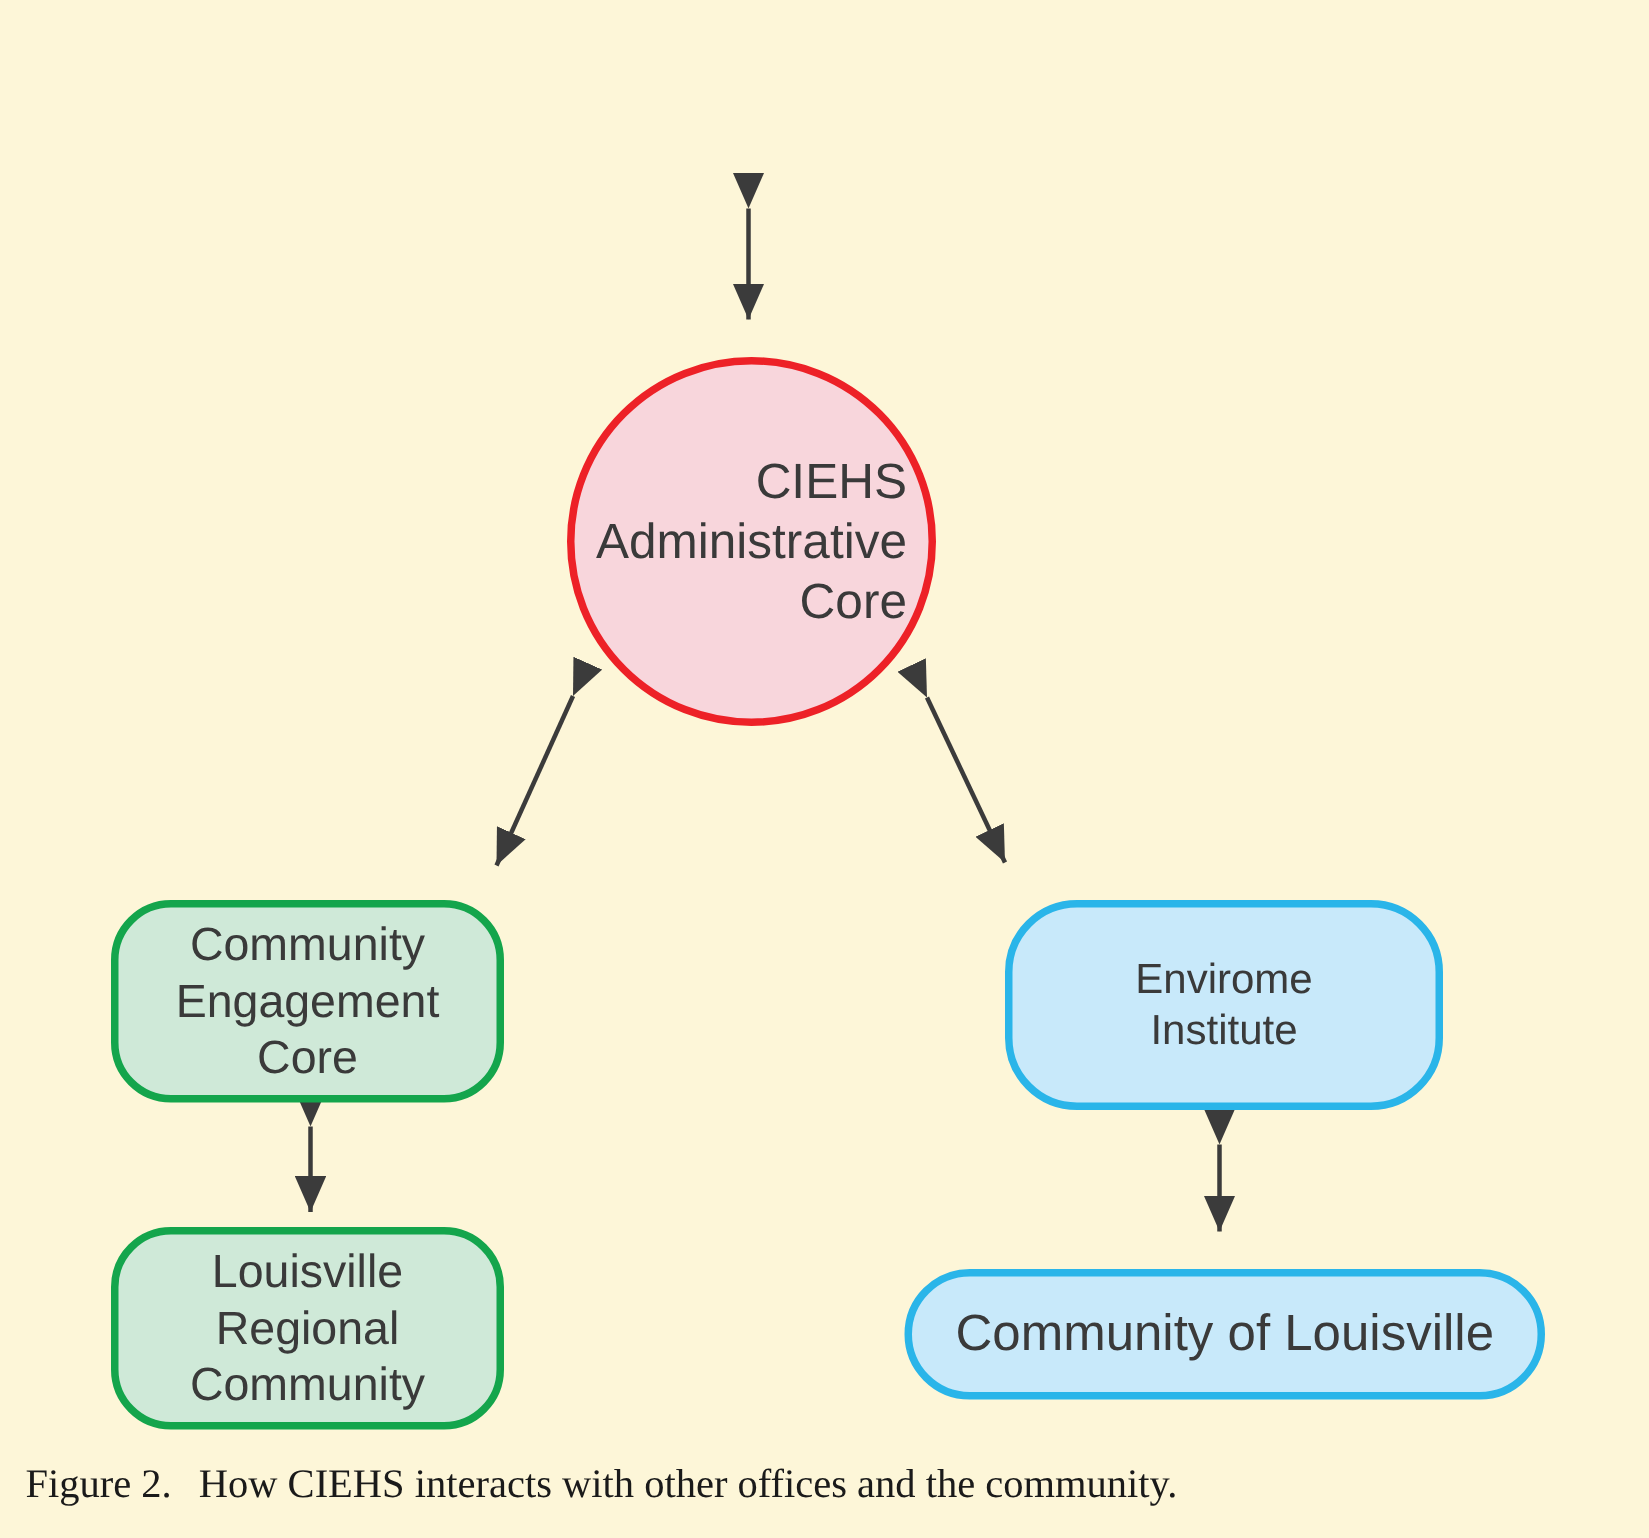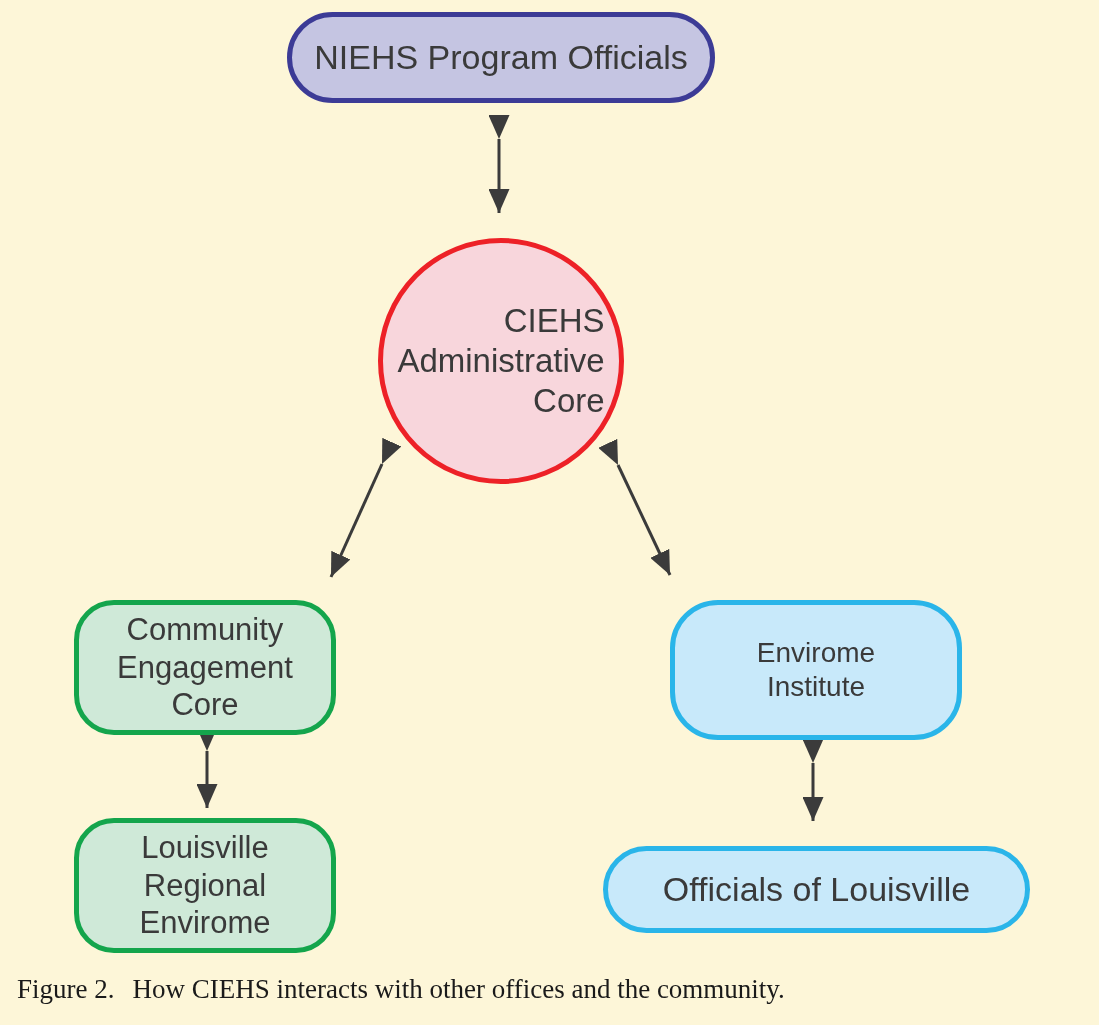--- a/index.html
+++ b/index.html
@@ -104,36 +104,35 @@
         <path class="arrowhead" d="M0,0 L8,3.5 L0,7 Z"></path>
       </marker>
     </defs>
     <line class="arrow-line" x1="499" y1="139" x2="499" y2="213" marker-start="url(#ah)" marker-end="url(#ah)"></line>
     <line class="arrow-line" x1="382" y1="464" x2="331" y2="577" marker-start="url(#ah)" marker-end="url(#ah)"></line>
     <line class="arrow-line" x1="618" y1="465" x2="670" y2="575" marker-start="url(#ah)" marker-end="url(#ah)"></line>
     <line class="arrow-line" x1="207" y1="751" x2="207" y2="808" marker-start="url(#ah)" marker-end="url(#ah)"></line>
     <line class="arrow-line" x1="813" y1="763" x2="813" y2="821" marker-start="url(#ah)" marker-end="url(#ah)"></line>
   </svg>
 
-  <div class="node node-niehs">NIEHS Program Officials</div>
 
   <div class="node node-ciehs">CIEHS
 Administrative
 Core</div>
 
   <div class="node node-cec">Community
 Engagement
 Core</div>
 
   <div class="node node-lrc">Louisville
 Regional
-Envirome</div>
+Community</div>
 
   <div class="node node-envirome">Envirome
 Institute</div>
 
-  <div class="node node-uofl">Officials of Louisville</div>
+  <div class="node node-uofl">Community of Louisville</div>
 
   <div class="caption">
     <span class="figure-label">Figure 2.</span><span>How CIEHS interacts with other offices and the community.</span>
   </div>
 
 </div>
 
 </body></html>

